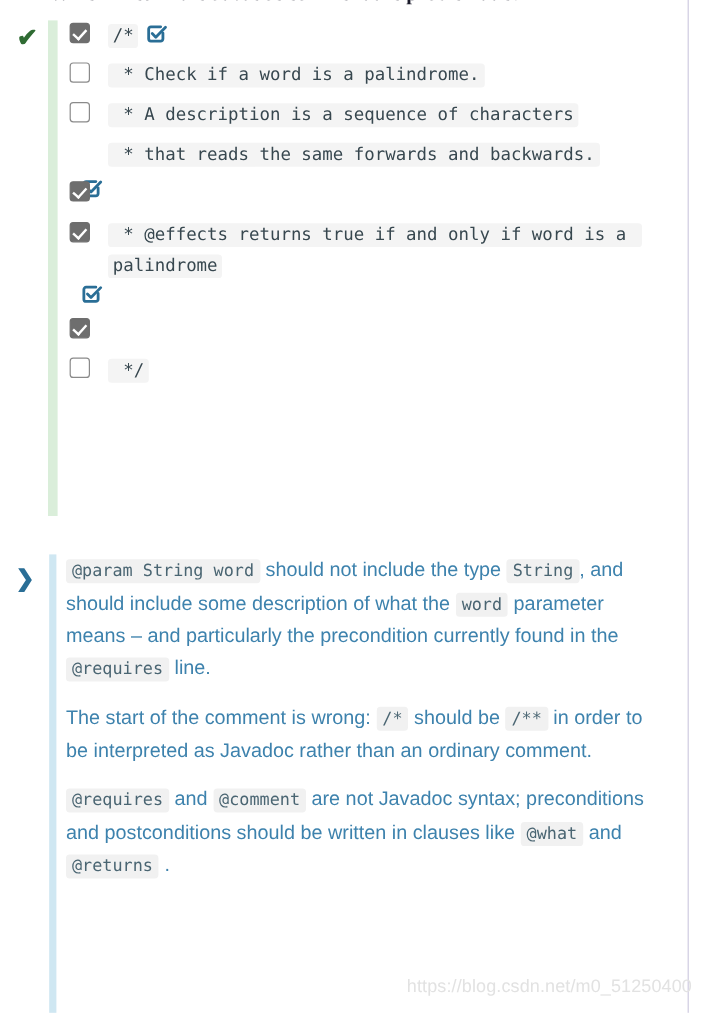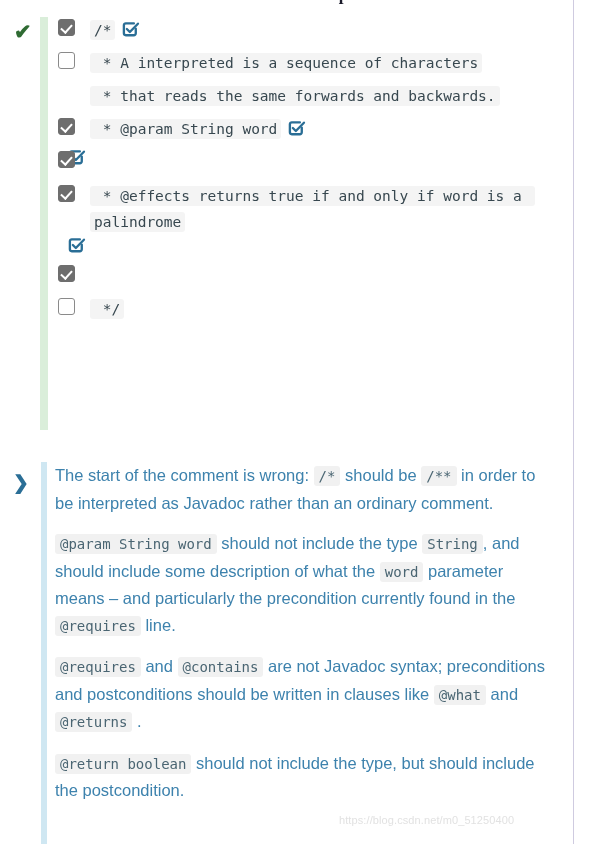--- a/index.html
+++ b/index.html
@@ -189,21 +189,21 @@
     padding: 2px 5px;
     border-radius: 3px;
   }
 
   
   .watermark {
     position: absolute;
     left: 339px;
     top: 814px;
     font-family: "Liberation Sans", sans-serif;
-    font-size: 11px;
+    font-size: 15px;
     color: #e2e2e2;
     white-space: nowrap;
     letter-spacing: 0.1px;
   }
 </style>
 </head>
 <body>
 
 <div class="page-rule"></div>
 
@@ -218,31 +218,28 @@
   <ul class="options" id="option-list">
       <li class="option tight">
         <span class="cbox checked"></span>
         <div class="code-wrap"><span class="code-text">/*</span><span class="blue-check"><svg viewBox="0 0 20 20" width="18" height="18" aria-hidden="true">
               <path d="M13.2 2.6H4.2A2.1 2.1 0 0 0 2.1 4.7v9a2.1 2.1 0 0 0 2.1 2.1h9a2.1 2.1 0 0 0 2.1-2.1V8.4" fill="none" stroke="#2a6e96" stroke-width="2.6" stroke-linecap="round"></path>
               <path d="M5.4 8.9l3.3 3.3 9.0-9.2" fill="none" stroke="#2a6e96" stroke-width="2.6" stroke-linecap="round" stroke-linejoin="round"></path>
             </svg></span></div>
       </li>
       <li class="option tight">
         <span class="cbox unchecked"></span>
-        <div class="code-wrap"><span class="code-text"> * A interpreted is a sequence of characters</span></div>
+        <div class="code-wrap"><span class="code-text"> * Check if a word is a palindrome.</span></div>
+      </li>
+      <li class="option tight">
+        <span class="cbox unchecked"></span>
+        <div class="code-wrap"><span class="code-text"> * A description is a sequence of characters</span></div>
       </li>
       <li class="option tight">
         <div class="code-wrap"><span class="code-text"> * that reads the same forwards and backwards.</span></div>
-      </li>
-      <li class="option tight">
-        <span class="cbox checked"></span>
-        <div class="code-wrap"><span class="code-text"> * @param String word</span><span class="blue-check"><svg viewBox="0 0 20 20" width="18" height="18" aria-hidden="true">
-              <path d="M13.2 2.6H4.2A2.1 2.1 0 0 0 2.1 4.7v9a2.1 2.1 0 0 0 2.1 2.1h9a2.1 2.1 0 0 0 2.1-2.1V8.4" fill="none" stroke="#2a6e96" stroke-width="2.6" stroke-linecap="round"></path>
-              <path d="M5.4 8.9l3.3 3.3 9.0-9.2" fill="none" stroke="#2a6e96" stroke-width="2.6" stroke-linecap="round" stroke-linejoin="round"></path>
-            </svg></span></div>
       </li>
       <li class="option">
         <span class="cbox checked"></span>
         <span class="blue-check block"><svg viewBox="0 0 20 20" width="18" height="18" aria-hidden="true">
             <path d="M13.2 2.6H4.2A2.1 2.1 0 0 0 2.1 4.7v9a2.1 2.1 0 0 0 2.1 2.1h9a2.1 2.1 0 0 0 2.1-2.1V8.4" fill="none" stroke="#2a6e96" stroke-width="2.6" stroke-linecap="round"></path>
             <path d="M5.4 8.9l3.3 3.3 9.0-9.2" fill="none" stroke="#2a6e96" stroke-width="2.6" stroke-linecap="round" stroke-linejoin="round"></path>
           </svg></span>
       </li>
       <li class="option">
         <span class="cbox checked"></span>
@@ -259,20 +256,19 @@
         <span class="cbox unchecked"></span>
         <div class="code-wrap"><span class="code-text"> */</span></div>
       </li>
     </ul>
 </div>
 
 <div class="explanation-block">
   <div class="expand-chevron">❯</div>
   <div class="explanation-bar"></div>
   <div class="explanation-body" id="explanation-body">
+      <p><span class="icode">@param String word</span><span> should not include the type </span><span class="icode">String</span><span>, and should include some description of what the </span><span class="icode">word</span><span> parameter means – and particularly the precondition currently found in the </span><span class="icode">@requires</span><span> line.</span></p>
       <p><span>The start of the comment is wrong: </span><span class="icode">/*</span><span> should be </span><span class="icode">/**</span><span> in order to be interpreted as Javadoc rather than an ordinary comment.</span></p>
-      <p><span class="icode">@param String word</span><span> should not include the type </span><span class="icode">String</span><span>, and should include some description of what the </span><span class="icode">word</span><span> parameter means – and particularly the precondition currently found in the </span><span class="icode">@requires</span><span> line.</span></p>
-      <p><span class="icode">@requires</span><span> and </span><span class="icode">@contains</span><span> are not Javadoc syntax; preconditions and postconditions should be written in clauses like </span><span class="icode">@what</span><span> and </span><span class="icode">@returns</span><span> .</span></p>
-      <p><span class="icode">@return boolean</span><span> should not include the type, but should include the postcondition.</span></p>
+      <p><span class="icode">@requires</span><span> and </span><span class="icode">@comment</span><span> are not Javadoc syntax; preconditions and postconditions should be written in clauses like </span><span class="icode">@what</span><span> and </span><span class="icode">@returns</span><span> .</span></p>
     </div>
 </div>
 
 <div class="watermark">https://blog.csdn.net/m0_51250400</div>
 
 </body></html>

